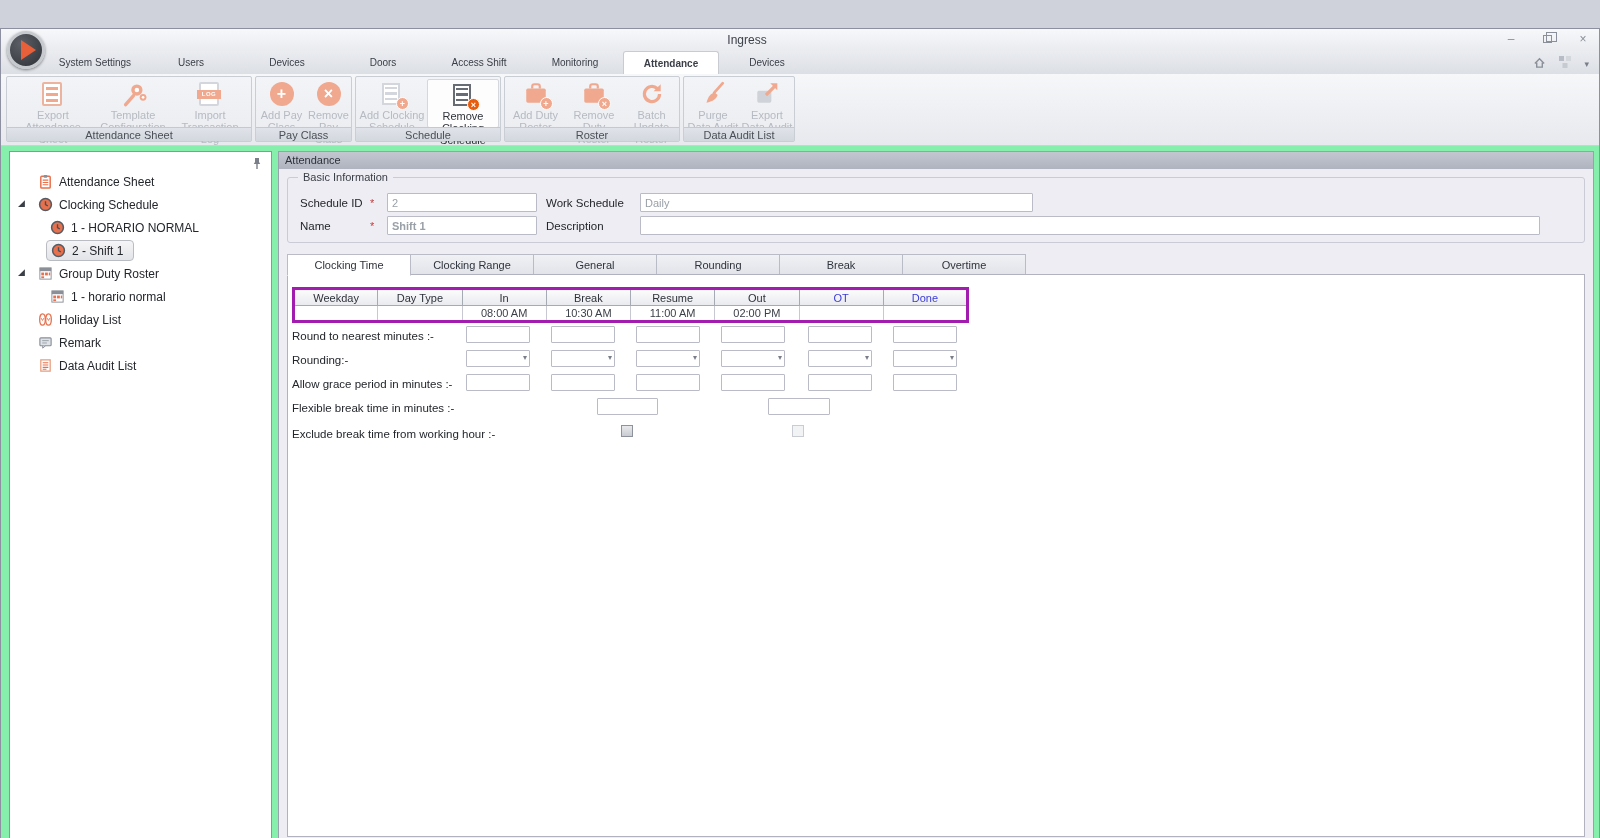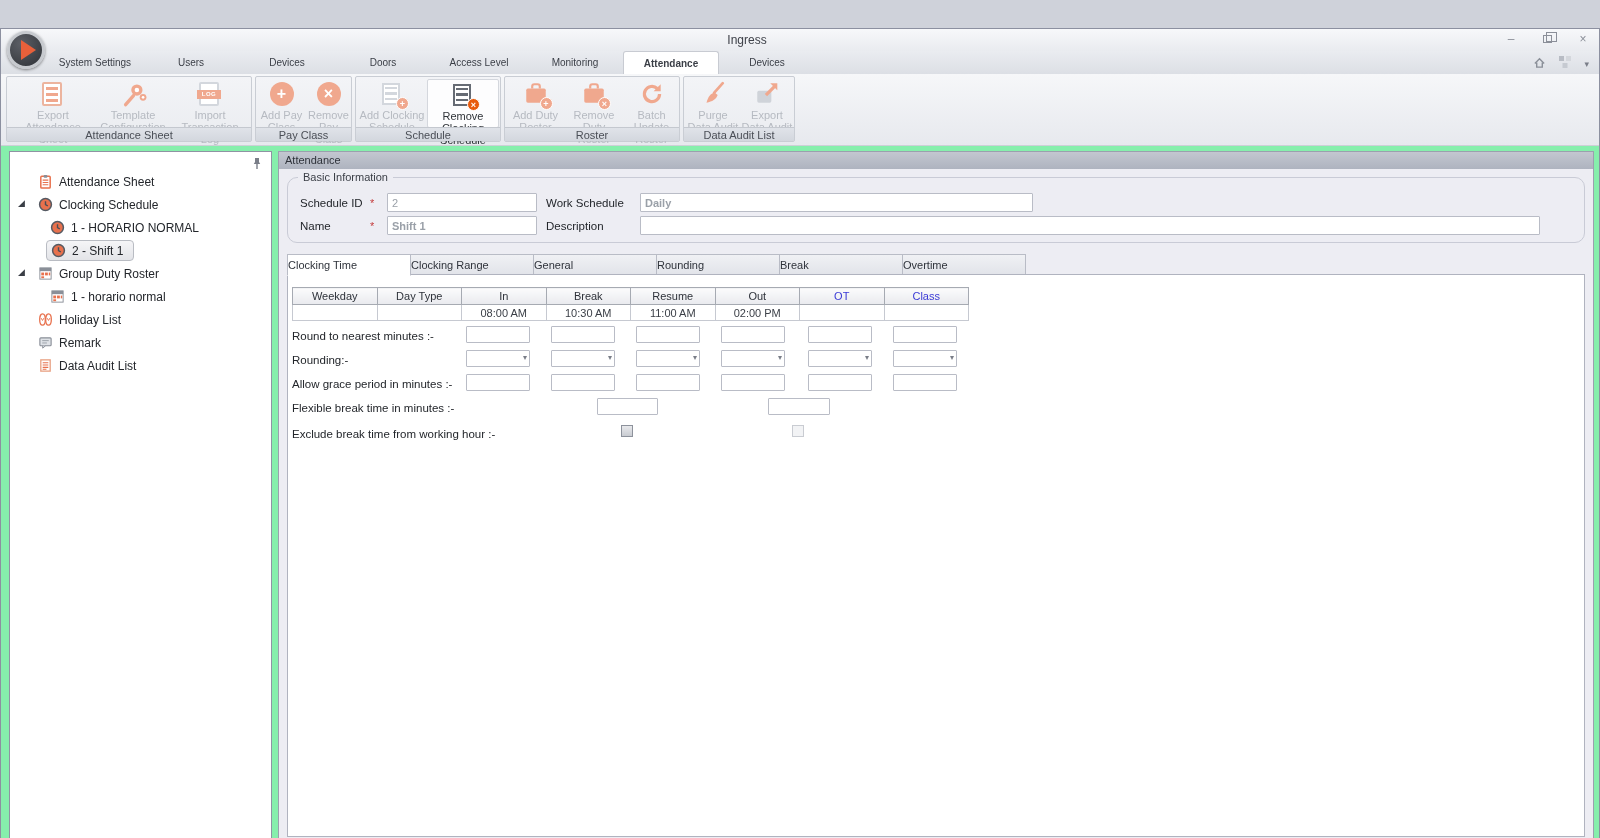--- a/index.html
+++ b/index.html
@@ -54,33 +54,33 @@
   .titem{position:relative;height:23px;display:flex;align-items:center;font-size:12px;color:#23262b;padding-left:28px;cursor:default;}
   .titem.child{padding-left:40px;}
   .texp{position:absolute;left:8px;top:5px;font-size:9px;color:#3a3e46;cursor:default;}
   .ticon{display:inline-flex;width:16px;height:15px;margin-right:5px;flex:none;}
   .tlabel{white-space:nowrap;}
   .pill{display:inline-flex;align-items:center;border:1px solid #b9bcc3;border-radius:4px;
     background:linear-gradient(#f5f5f7,#e3e4e8);padding:2px 10px 2px 4px;margin-left:-4px;}
   
   .mainpanel{position:absolute;left:277px;top:122px;width:1316px;height:710px;background:#ededf3;border:1px solid #9ba0ae;}
   .mp-header{height:17px;background:linear-gradient(#c3c7d0,#aeb3bf);font-size:11px;color:#2e323a;line-height:17px;padding-left:6px;}
-  .groupbox{position:absolute;left:8px;top:25px;width:1298px;height:66px;border:1px solid #c9cbd6;border-radius:10px;}
+  .groupbox{position:absolute;left:8px;top:25px;width:1298px;height:66px;border:1px solid #c9cbd6;border-radius:3px;}
   .gb-legend{position:absolute;top:-7px;left:10px;background:#ededf3;padding:0 5px;font-size:11px;color:#3a3e46;}
   .flabel{position:absolute;font-size:11.5px;color:#23262b;}
   .req{position:absolute;font-size:11px;color:#c43c3c;}
   .tinput{position:absolute;height:19px;border:1px solid #b9bcc6;background:#fff;font-family:"Liberation Sans",sans-serif;
     font-size:11px;color:#9aa0a8;padding:0 4px;border-radius:1px;}
   .tinput.live{color:#2f3338;}
   .tabstrip{position:absolute;left:8px;top:102px;height:21px;display:flex;}
-  .mtab{width:124px;height:21px;line-height:20px;text-align:left;font-size:11px;color:#2f333b;
+  .mtab{width:124px;height:21px;line-height:20px;text-align:center;font-size:11px;color:#2f333b;
     background:linear-gradient(#f0f1f4,#e2e4ea);border:1px solid #b9bcc6;margin-left:-1px;cursor:default;}
   .mtab.active{background:#fff;border-bottom-color:#fff;height:22px;z-index:2;margin-left:0;}
   .tabcontent{position:absolute;left:8px;top:122px;width:1298px;height:563px;background:#fff;border:1px solid #b0b3bf;}
-  .ctable{position:absolute;left:4px;top:12px;width:677px;border-collapse:collapse;table-layout:fixed;border:1px solid #a21caf;}
+  .ctable{position:absolute;left:4px;top:12px;width:677px;border-collapse:collapse;table-layout:fixed;border:3px solid #a21caf;}
   .ctable th{height:17px;background:linear-gradient(#fbfbfc,#e9eaee);border:1px solid #a6aab2;
     font-size:11px;font-weight:normal;color:#2e323a;}
   .ctable th.blue{color:#3b3bd6;}
   .ctable td{height:16px;border:1px solid #c6c9d1;font-size:11px;color:#3a3e46;text-align:center;background:#fff;}
   .frm-label{position:absolute;left:4px;font-size:11.5px;color:#23262b;}
   .fi{position:absolute;width:64px;height:17px;border:1px solid #b9bcc6;background:#fff;border-radius:1px;padding:0 3px;
     font-family:"Liberation Sans",sans-serif;font-size:11px;}
   .fcombo{position:absolute;width:64px;height:17px;border:1px solid #b9bcc6;background:#fff;border-radius:1px;}
   .carr{position:absolute;right:2px;top:2px;font-size:8px;color:#7a7e88;}
   .fc1{left:178px;} .fc2{left:263px;} .fc3{left:348px;} .fc4{left:433px;} .fc5{left:520px;} .fc6{left:605px;}
@@ -105,21 +105,21 @@
   </div>
   <div class="orb">
       <div class="orb-play"></div>
     </div>
 
   <div class="ribbon-tabs">
     <div class="rtab" style="left:46px">System Settings</div>
     <div class="rtab" style="left:142px">Users</div>
     <div class="rtab" style="left:238px">Devices</div>
     <div class="rtab" style="left:334px">Doors</div>
-    <div class="rtab" style="left:430px">Access Level</div>
+    <div class="rtab" style="left:430px">Access Shift</div>
     <div class="rtab" style="left:526px">Monitoring</div>
     <div class="rtab active" style="left:622px">Attendance</div>
     <div class="rtab" style="left:718px">Devices</div>
     <div class="rtab-icons">
       <span><svg width="13" height="13" viewBox="0 0 14 14">
             <path d="M2 8l5-5 5 5" fill="none" stroke="#8a8f98" stroke-width="1.5"></path>
             <path d="M4 7v5h6V7" fill="none" stroke="#8a8f98" stroke-width="1.5"></path>
           </svg></span>
       <span><svg width="14" height="14" viewBox="0 0 14 14">
             <rect x="1" y="1" width="5" height="5" fill="#b8bcc4"></rect>
@@ -356,21 +356,21 @@
   <div class="mainpanel">
     <div class="mp-header">Attendance</div>
 
     <div class="groupbox">
       <span class="gb-legend">Basic Information</span>
 
       <span class="flabel" style="left:12px;top:19px">Schedule ID</span>
       <span class="req" style="left:82px;top:19px">*</span>
       <input class="tinput" style="left: 99px; top: 15px; width: 150px;" value="2">
       <span class="flabel" style="left:258px;top:19px">Work Schedule</span>
-      <input class="tinput" style="left: 352px; top: 15px; width: 393px; font-weight: bold;" value="Daily">
+      <input class="tinput" style="left: 352px; top: 15px; width: 393px;" value="Daily">
 
       <span class="flabel" style="left:12px;top:42px">Name</span>
       <span class="req" style="left:82px;top:42px">*</span>
       <input class="tinput" style="left: 99px; top: 38px; width: 150px; font-weight: bold;" value="Shift 1">
       <span class="flabel" style="left:258px;top:42px">Description</span>
       <input class="tinput live" style="left: 352px; top: 38px; width: 900px;" value="">
     </div>
 
     <div class="tabstrip">
       <div class="mtab active">Clocking Time</div>
@@ -386,21 +386,21 @@
       <table class="ctable">
         <tbody>
             <tr>
           <th>Weekday</th>
           <th>Day Type</th>
           <th>In</th>
           <th>Break</th>
           <th>Resume</th>
           <th>Out</th>
           <th class="blue">OT</th>
-          <th class="blue">Class</th>
+          <th class="blue">Done</th>
         </tr>
         <tr>
           <td></td>
           <td></td>
           <td>08:00 AM</td>
           <td>10:30 AM</td>
           <td>11:00 AM</td>
           <td>02:00 PM</td>
           <td></td>
           <td></td>

